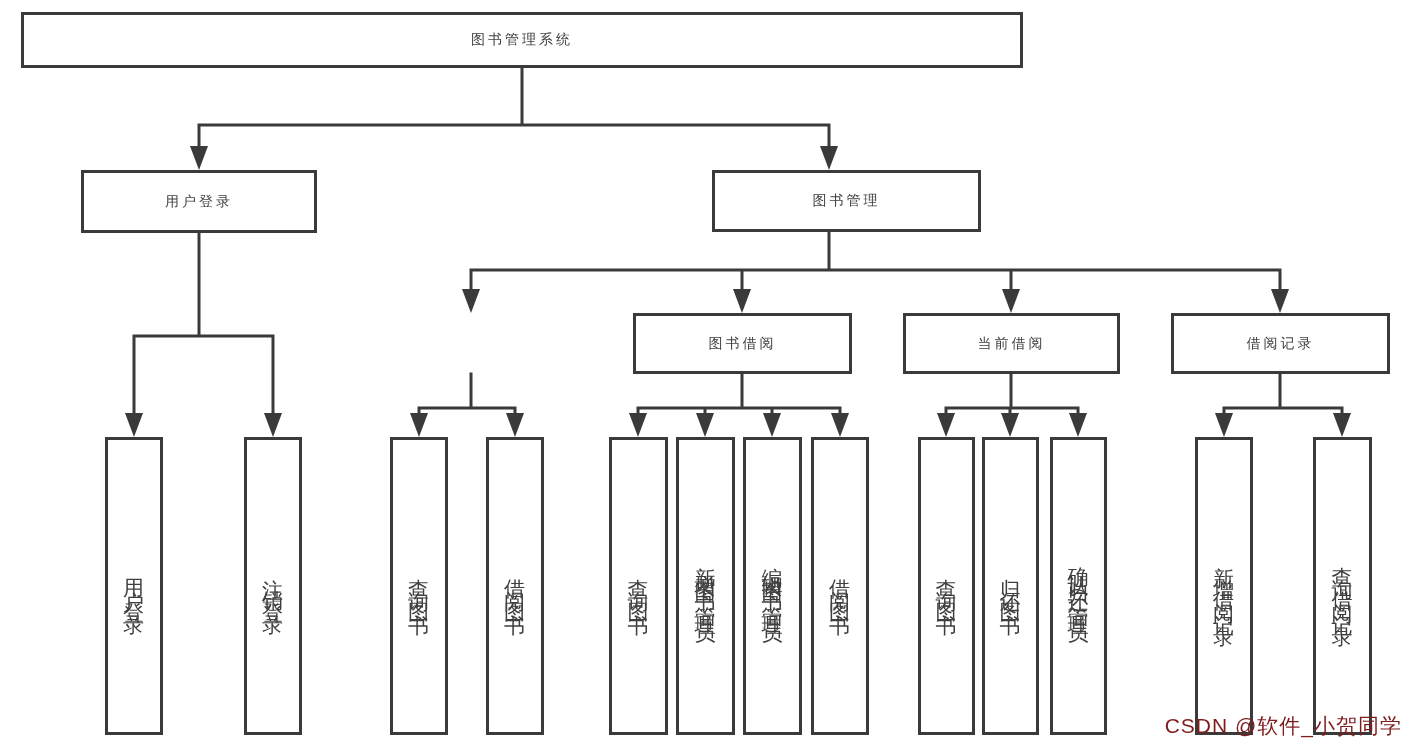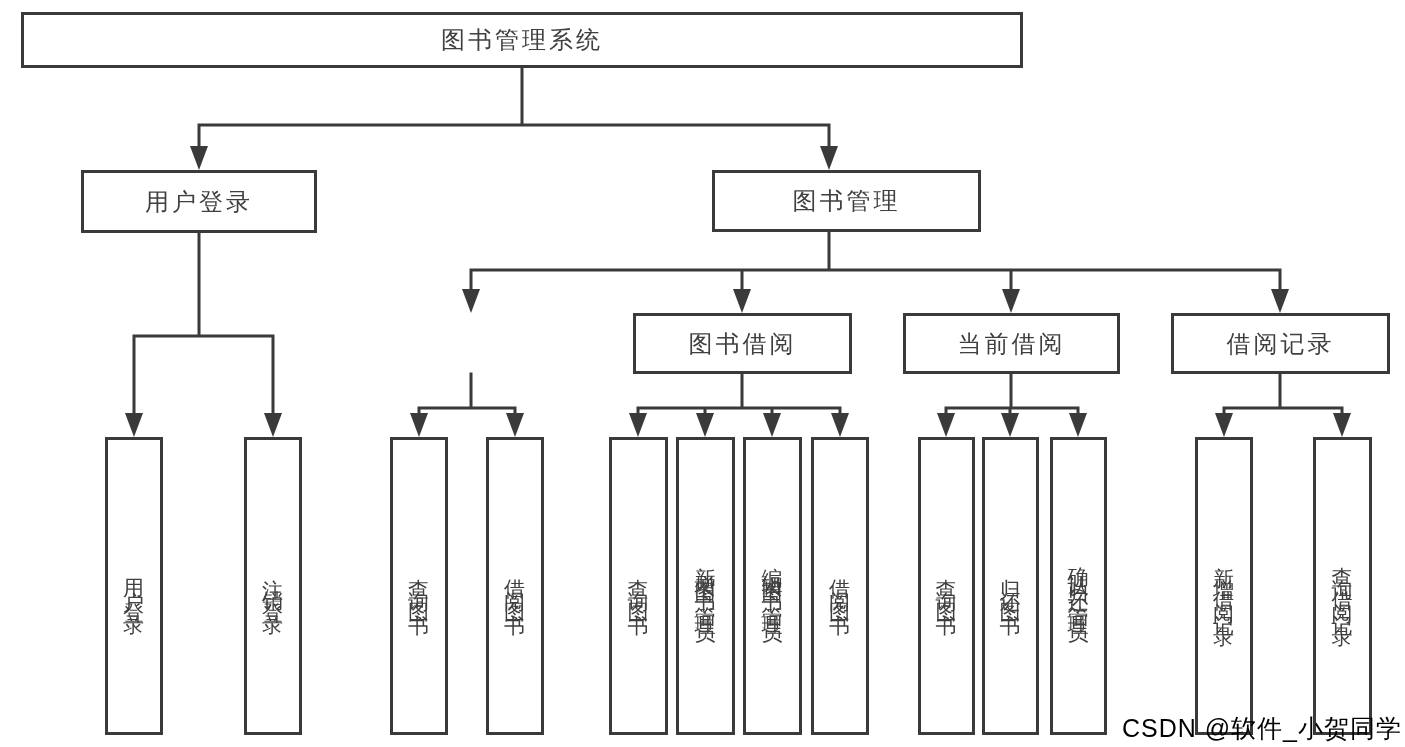--- a/index.html
+++ b/index.html
@@ -6,29 +6,29 @@
   #stage{
     position:relative;width:1405px;height:747px;background:#ffffff;
     font-family:"Liberation Sans",sans-serif;overflow:hidden;
   }
   #connectors{position:absolute;left:0;top:0;z-index:1;}
   .box{
     position:absolute;box-sizing:border-box;border:3px solid #3a3a3a;background:#ffffff;
     display:flex;align-items:center;justify-content:center;z-index:2;
     color:#3f3f3f;
   }
-  .h-box{font-size:24px;letter-spacing:3px;white-space:nowrap;}
+  .h-box{font-size:14px;letter-spacing:3px;white-space:nowrap;}
   .v-box .label{
     writing-mode:vertical-rl;text-orientation:mixed;
     font-size:21px;letter-spacing:12px;line-height:1;
   }
   .v-box.long .label{letter-spacing:8px;}
   #watermark{
     position:absolute;right:3px;top:712px;z-index:5;
-    font-size:25px;color:#000000;letter-spacing:1px;white-space:nowrap;
+    font-size:21px;color:#7f1d1d;letter-spacing:1px;white-space:nowrap;
   }
 </style>
 </head>
 <body>
 
 <div id="stage">
 
   <svg id="connectors" width="1405" height="747" viewBox="0 0 1405 747">
     <g stroke="#3a3a3a" stroke-width="3" fill="none" stroke-linecap="square">
 

